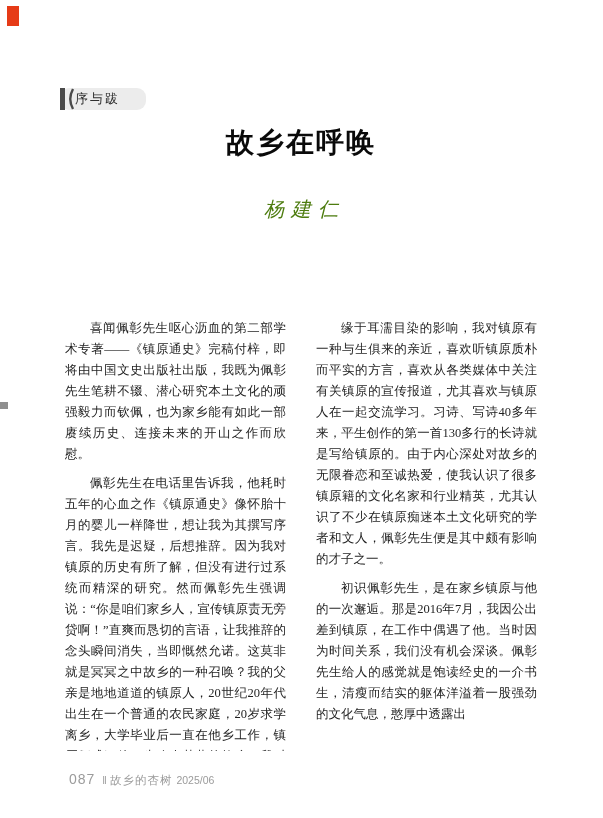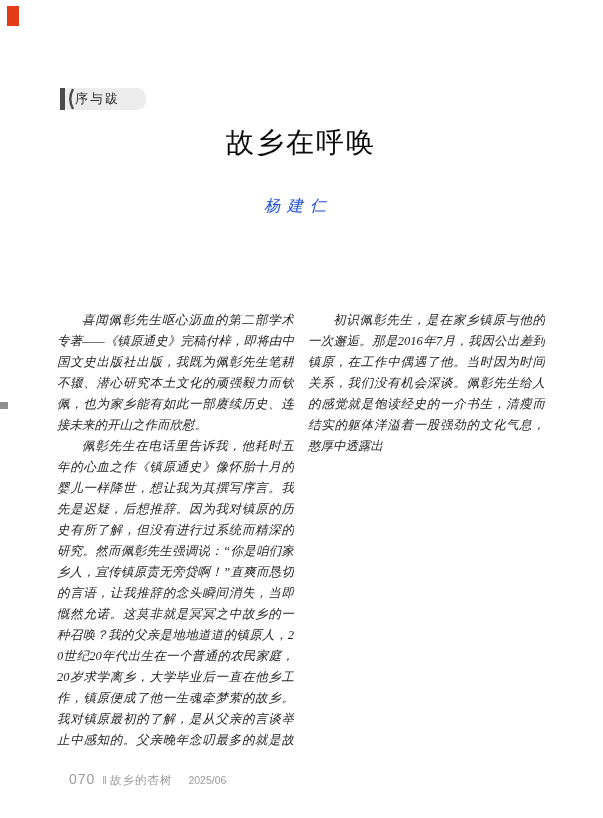--- a/index.html
+++ b/index.html
@@ -27,51 +27,51 @@
     display:inline-block;width:15px;height:22px;flex:0 0 auto;
   }
   .section-label .label-text{
     font-size:13px;color:#2f2f2f;letter-spacing:2px;
     font-family:"Liberation Serif","DejaVu Serif",serif;
     white-space:nowrap;
   }
   .article-title{
     position:absolute;left:57px;top:124px;width:488px;
     text-align:center;
-    font-size:28px;font-weight:normal;color:#0a0a0a;
+    font-size:28px;font-weight:bold;color:#0a0a0a;
     letter-spacing:2px;
   }
   .article-author{
-    position:absolute;left:51px;top:196px;width:488px;
+    position:absolute;left:57px;top:196px;width:488px;
     text-align:center;
-    font-size:16px;color:#1d4ed8;
+    font-size:20px;color:#4d7c0f;
     letter-spacing:7px;text-indent:7px;
     font-style:italic;
   }
   .body-columns{
     position:absolute;left:57px;top:310px;width:488px;height:441px;
     display:flex;gap:14px;
   }
   .col{
     width:237px;height:441px;overflow:hidden;
     font-size:12.5px;line-height:21px;color:#1e1e1e;
     text-align:justify;word-break:break-all;
   }
-  .col p{margin:0;font-style:italic;}
+  .col p{margin:8px;}
   .col p.indent{text-indent:2em;}
   .footer{
     position:absolute;left:69px;top:771px;
     display:flex;align-items:baseline;
     color:#9b9b9b;
     font-family:"Liberation Sans","DejaVu Sans",sans-serif;
   }
   .footer .page-number{font-size:14px;letter-spacing:1px;}
   .footer .sep{font-size:11px;margin:0 3px 0 7px;}
   .footer .journal{font-size:11.5px;letter-spacing:1px;font-family:"Liberation Serif","DejaVu Serif",serif;}
-  .footer .issue{font-size:10.5px;margin-left:16px;}
+  .footer .issue{font-size:10.5px;margin-left:4px;}
 </style>
 </head>
 <body>
 
 <div class="page">
 
   <div class="red-accent"></div>
 
   <div class="edge-dash"></div>
 
@@ -88,24 +88,25 @@
   <div class="article-title">故乡在呼唤</div>
 
   <div class="article-author">杨建仁</div>
 
   <div class="body-columns">
     <div class="col">
         <p class="indent">喜闻佩彰先生呕心沥血的第二部学术专著——《镇原通史》完稿付梓，即将由中国文史出版社出版，我既为佩彰先生笔耕不辍、潜心研究本土文化的顽强毅力而钦佩，也为家乡能有如此一部赓续历史、连接未来的开山之作而欣慰。</p>
         <p class="indent">佩彰先生在电话里告诉我，他耗时五年的心血之作《镇原通史》像怀胎十月的婴儿一样降世，想让我为其撰写序言。我先是迟疑，后想推辞。因为我对镇原的历史有所了解，但没有进行过系统而精深的研究。然而佩彰先生强调说：“你是咱们家乡人，宣传镇原责无旁贷啊！”直爽而恳切的言语，让我推辞的念头瞬间消失，当即慨然允诺。这莫非就是冥冥之中故乡的一种召唤？我的父亲是地地道道的镇原人，20世纪20年代出生在一个普通的农民家庭，20岁求学离乡，大学毕业后一直在他乡工作，镇原便成了他一生魂牵梦萦的故乡。我对镇原最初的了解，是从父亲的言谈举止中感知的。父亲晚年念叨最多的就是故乡的窑洞、故乡的杏树、故乡</p>
       </div>
     <div class="col">
+        <p class="indent">缘于耳濡目染的影响，我对镇原有一种与生俱来的亲近，喜欢听镇原质朴而平实的方言，喜欢从各类媒体中关注有关镇原的宣传报道，尤其喜欢与镇原人在一起交流学习。习诗、写诗40多年来，平生创作的第一首130多行的长诗就是写给镇原的。由于内心深处对故乡的无限眷恋和至诚热爱，使我认识了很多镇原籍的文化名家和行业精英，尤其认识了不少在镇原痴迷本土文化研究的学者和文人，佩彰先生便是其中颇有影响的才子之一。</p>
         <p class="indent">初识佩彰先生，是在家乡镇原与他的一次邂逅。那是2016年7月，我因公出差到镇原，在工作中偶遇了他。当时因为时间关系，我们没有机会深谈。佩彰先生给人的感觉就是饱读经史的一介书生，清瘦而结实的躯体洋溢着一股强劲的文化气息，憨厚中透露出</p>
       </div>
   </div>
 
   <div class="footer">
-    <span class="page-number">070</span>
+    <span class="page-number">087</span>
     <span class="sep">‖</span>
     <span class="journal">故乡的杏树</span>
     <span class="issue">2025/06</span>
   </div>
 
 </div>
 
 </body></html>

